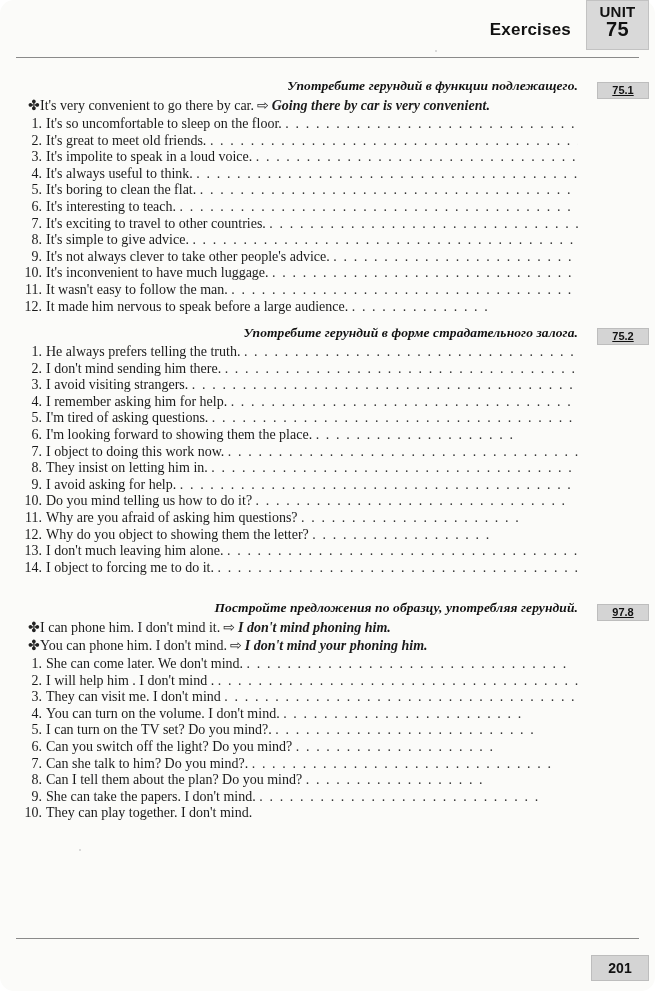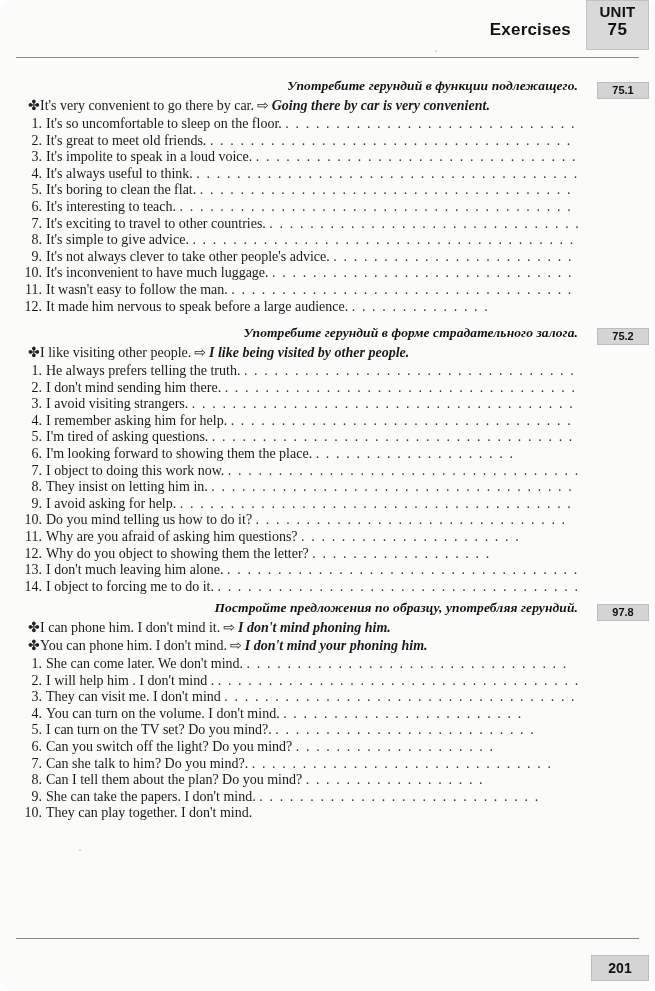--- a/index.html
+++ b/index.html
@@ -57,21 +57,21 @@
   .unit-box .unit-word {
     display: block;
     font-size: 15px;
     font-weight: bold;
     line-height: 17px;
     padding-top: 2px;
     letter-spacing: 0.3px;
   }
   .unit-box .unit-num {
     display: block;
-    font-size: 17px;
+    font-size: 20px;
     font-weight: bold;
     line-height: 19px;
     letter-spacing: 0.5px;
   }
 
   .rule {
     position: absolute;
     left: 16px;
     right: 16px;
     height: 0;
@@ -88,20 +88,21 @@
     height: 17px;
     background: #d4d4d4;
     border: 1px solid #bdbdbd;
     box-sizing: border-box;
     font-family: "Liberation Sans", sans-serif;
     font-weight: bold;
     font-size: 11px;
     color: #111;
     text-align: center;
     line-height: 15px;
+    text-decoration: underline;
   }
 
   
   .section {
     position: absolute;
     left: 22px;
     width: 556px;
   }
   .instruction {
     font-style: italic;
@@ -213,23 +214,20 @@
       <li><span class="num">9.</span><span class="txt">It's not always clever to take other people's advice.</span> <span class="dots">. . . . . . . . . . . . . . . . . . . . . . . .</span></li>
       <li><span class="num">10.</span><span class="txt">It's inconvenient to have much luggage.</span> <span class="dots">. . . . . . . . . . . . . . . . . . . . . . . . . . . . . . .</span></li>
       <li><span class="num">11.</span><span class="txt">It wasn't easy to follow the man.</span> <span class="dots">. . . . . . . . . . . . . . . . . . . . . . . . . . . . . . . . . . . . . . .</span></li>
       <li><span class="num">12.</span><span class="txt">It made him nervous to speak before a large audience.</span> <span class="dots">. . . . . . . . . . . . . .</span></li>
     </ol>
   </div>
 
   <div class="ex-tag" style="top:328px;margin-left:12px;">75.2</div>
   <div class="section" style="top:325px;">
     <p class="instruction">Употребите герундий в форме страдательного залога.</p>
-    <p class="example">
-      <span class="bullet">✤</span><span>I like visiting other people.</span><span class="arrow">⇨</span><span class="answer">I like being visited by other people.</span>
-    </p>
     <ol class="items">
       <li><span class="num">1.</span><span class="txt">He always prefers telling the truth.</span> <span class="dots">. . . . . . . . . . . . . . . . . . . . . . . . . . . . . . . . . . . . .</span></li>
       <li><span class="num">2.</span><span class="txt">I don't mind sending him there.</span> <span class="dots">. . . . . . . . . . . . . . . . . . . . . . . . . . . . . . . . . . . . . . . .</span></li>
       <li><span class="num">3.</span><span class="txt">I avoid visiting strangers.</span> <span class="dots">. . . . . . . . . . . . . . . . . . . . . . . . . . . . . . . . . . . . . . . . . . . . .</span></li>
       <li><span class="num">4.</span><span class="txt">I remember asking him for help.</span> <span class="dots">. . . . . . . . . . . . . . . . . . . . . . . . . . . . . . . . . . . . . . .</span></li>
       <li><span class="num">5.</span><span class="txt">I'm tired of asking questions.</span> <span class="dots">. . . . . . . . . . . . . . . . . . . . . . . . . . . . . . . . . . . . . . . . . .</span></li>
       <li><span class="num">6.</span><span class="txt">I'm looking forward to showing them the place.</span> <span class="dots">. . . . . . . . . . . . . . . . . . . .</span></li>
       <li><span class="num">7.</span><span class="txt">I object to doing this work now.</span> <span class="dots">. . . . . . . . . . . . . . . . . . . . . . . . . . . . . . . . . . . . . . .</span></li>
       <li><span class="num">8.</span><span class="txt">They insist on letting him in.</span> <span class="dots">. . . . . . . . . . . . . . . . . . . . . . . . . . . . . . . . . . . . . . . . .</span></li>
       <li><span class="num">9.</span><span class="txt">I avoid asking for help.</span> <span class="dots">. . . . . . . . . . . . . . . . . . . . . . . . . . . . . . . . . . . . . . . . . . . . . . .</span></li>

